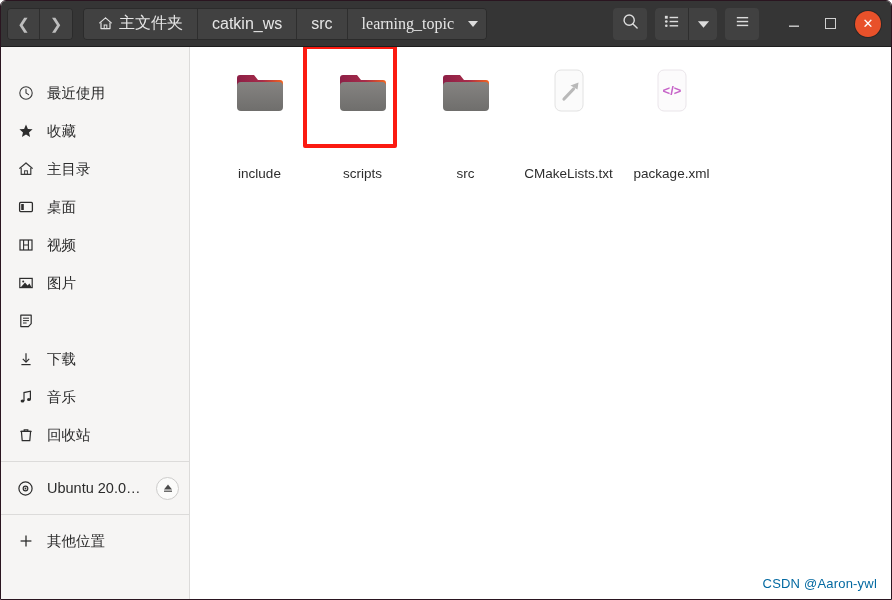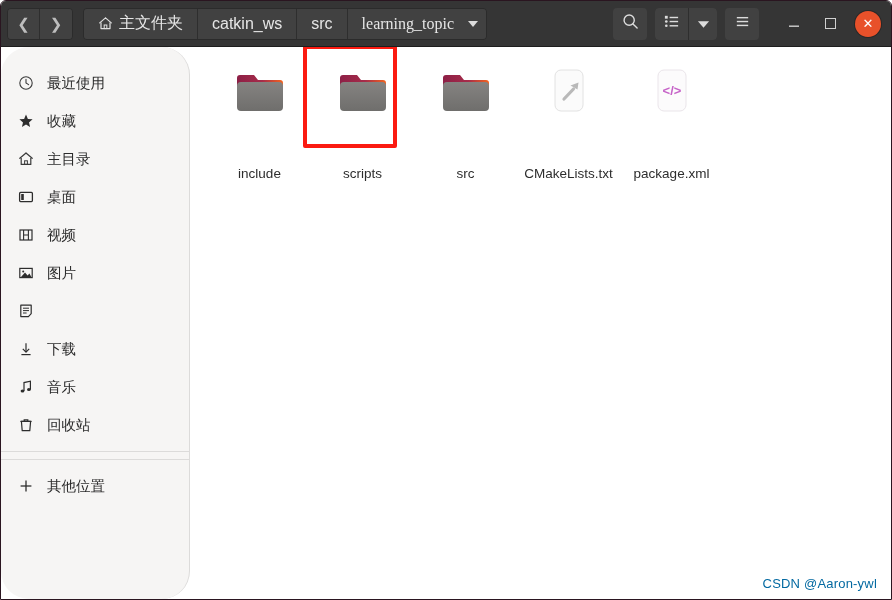--- a/index.html
+++ b/index.html
@@ -138,24 +138,23 @@
 
   
   .body { flex: 1; display: flex; min-height: 0; position: relative; background:#fff; }
 
   
   .sidebar {
     width: 189px;
     min-width: 189px;
     background: #f6f5f4;
     border-right: 1px solid #dcdbda;
-    padding-top: 17px;
+    padding-top: 27px;
     overflow: hidden;
     position: relative;
-    border-radius: 28px;
   }
 
   .side-item {
     height: 38px;
     display: flex;
     align-items: center;
     gap: 13px;
     padding: 0 10px 0 16px;
     color: #2b2b2b;
     font-size: 14.5px;
@@ -451,20 +450,36 @@
             <path d="M3.4 4.4 H12.6 L11.8 13.6 H4.2 Z" fill="none" stroke="#2d2d2d" stroke-width="1.2" stroke-linejoin="round"></path>
             <line x1="2.4" y1="4.4" x2="13.6" y2="4.4" stroke="#2d2d2d" stroke-width="1.2"></line>
             <path d="M6.2 4.4 V2.8 H9.8 V4.4" fill="none" stroke="#2d2d2d" stroke-width="1.2"></path>
           </svg>
         </span>
         <span class="side-label">回收站</span>
       </div>
 
       <div class="side-sep"></div>
 
+      <div class="side-item">
+        <span class="side-ico">
+          <svg width="17" height="17" viewBox="0 0 17 17">
+            <circle cx="8.5" cy="8.5" r="6.6" fill="none" stroke="#2d2d2d" stroke-width="1.2"></circle>
+            <circle cx="8.5" cy="8.5" r="2.3" fill="none" stroke="#2d2d2d" stroke-width="1.2"></circle>
+            <circle cx="8.5" cy="8.5" r="0.9" fill="#2d2d2d"></circle>
+          </svg>
+        </span>
+        <span class="side-label">Ubuntu 20.0…</span>
+        <span class="eject-btn">
+          <svg width="12" height="12" viewBox="0 0 12 12">
+            <polygon points="6,2.6 10,7.4 2,7.4" fill="#4a4a4a"></polygon>
+            <rect x="2" y="8.6" width="8" height="1.2" fill="#4a4a4a"></rect>
+          </svg>
+        </span>
+      </div>
 
       <div class="side-sep"></div>
 
       <div class="side-item">
         <span class="side-ico">
           <svg width="16" height="16" viewBox="0 0 16 16">
             <line x1="8" y1="2.6" x2="8" y2="13.4" stroke="#2d2d2d" stroke-width="1.3"></line>
             <line x1="2.6" y1="8" x2="13.4" y2="8" stroke="#2d2d2d" stroke-width="1.3"></line>
           </svg>
         </span>

